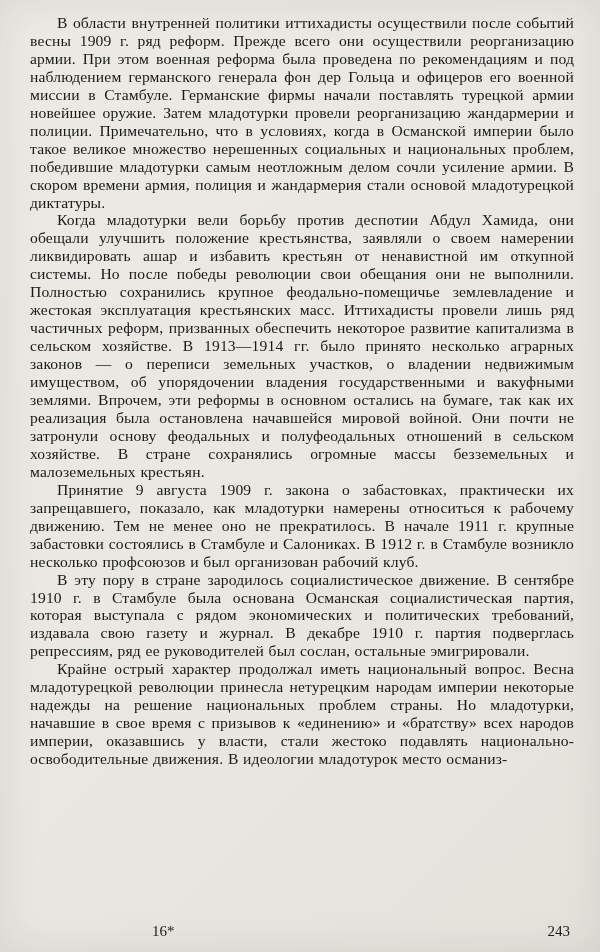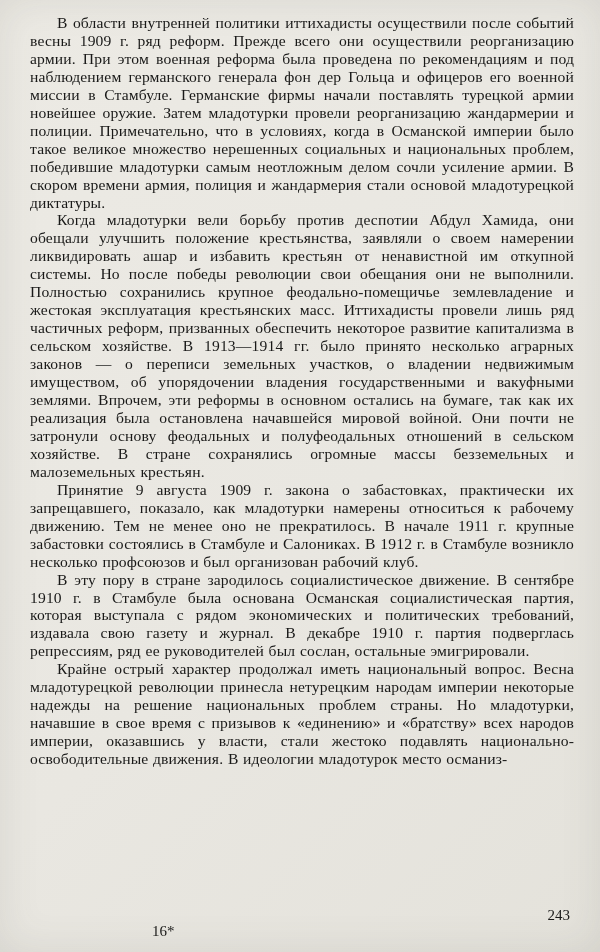--- a/index.html
+++ b/index.html
@@ -41,21 +41,21 @@
     font-size: 15px;
   }
   .signature-mark {
     position: absolute;
     left: 152px;
     bottom: 0;
   }
   .page-number {
     position: absolute;
     right: 30px;
-    bottom: 16px;
+    bottom: 0;
     margin-top: 41px;
   }
 </style>
 </head>
 <body>
 
 <div class="scan-page">
   <div class="text-block">
     <p>В области внутренней политики иттихадисты осуществили после событий весны 1909 г. ряд реформ. Прежде всего они осуществили реорганизацию армии. При этом военная реформа была проведена по рекомендациям и под наблюдением германского генерала фон дер Гольца и офицеров его военной миссии в Стамбуле. Германские фирмы начали поставлять турецкой армии новейшее оружие. Затем младотурки провели реорганизацию жандармерии и полиции. Примечательно, что в условиях, когда в Османской империи было такое великое множество нерешенных социальных и национальных проблем, победившие младотурки самым неотложным делом сочли усиление армии. В скором времени армия, полиция и жандармерия стали основой младотурецкой диктатуры.</p>
     <p>Когда младотурки вели борьбу против деспотии Абдул Хамида, они обещали улучшить положение крестьянства, заявляли о своем намерении ликвидировать ашар и избавить крестьян от ненавистной им откупной системы. Но после победы революции свои обещания они не выполнили. Полностью сохранились крупное феодально-помещичье землевладение и жестокая эксплуатация крестьянских масс. Иттихадисты провели лишь ряд частичных реформ, призванных обеспечить некоторое развитие капитализма в сельском хозяйстве. В 1913—1914 гг. было принято несколько аграрных законов — о переписи земельных участков, о владении недвижимым имуществом, об упорядочении владения государственными и вакуфными землями. Впрочем, эти реформы в основном остались на бумаге, так как их реализация была остановлена начавшейся мировой войной. Они почти не затронули основу феодальных и полуфеодальных отношений в сельском хозяйстве. В стране сохранялись огромные массы безземельных и малоземельных крестьян.</p>

